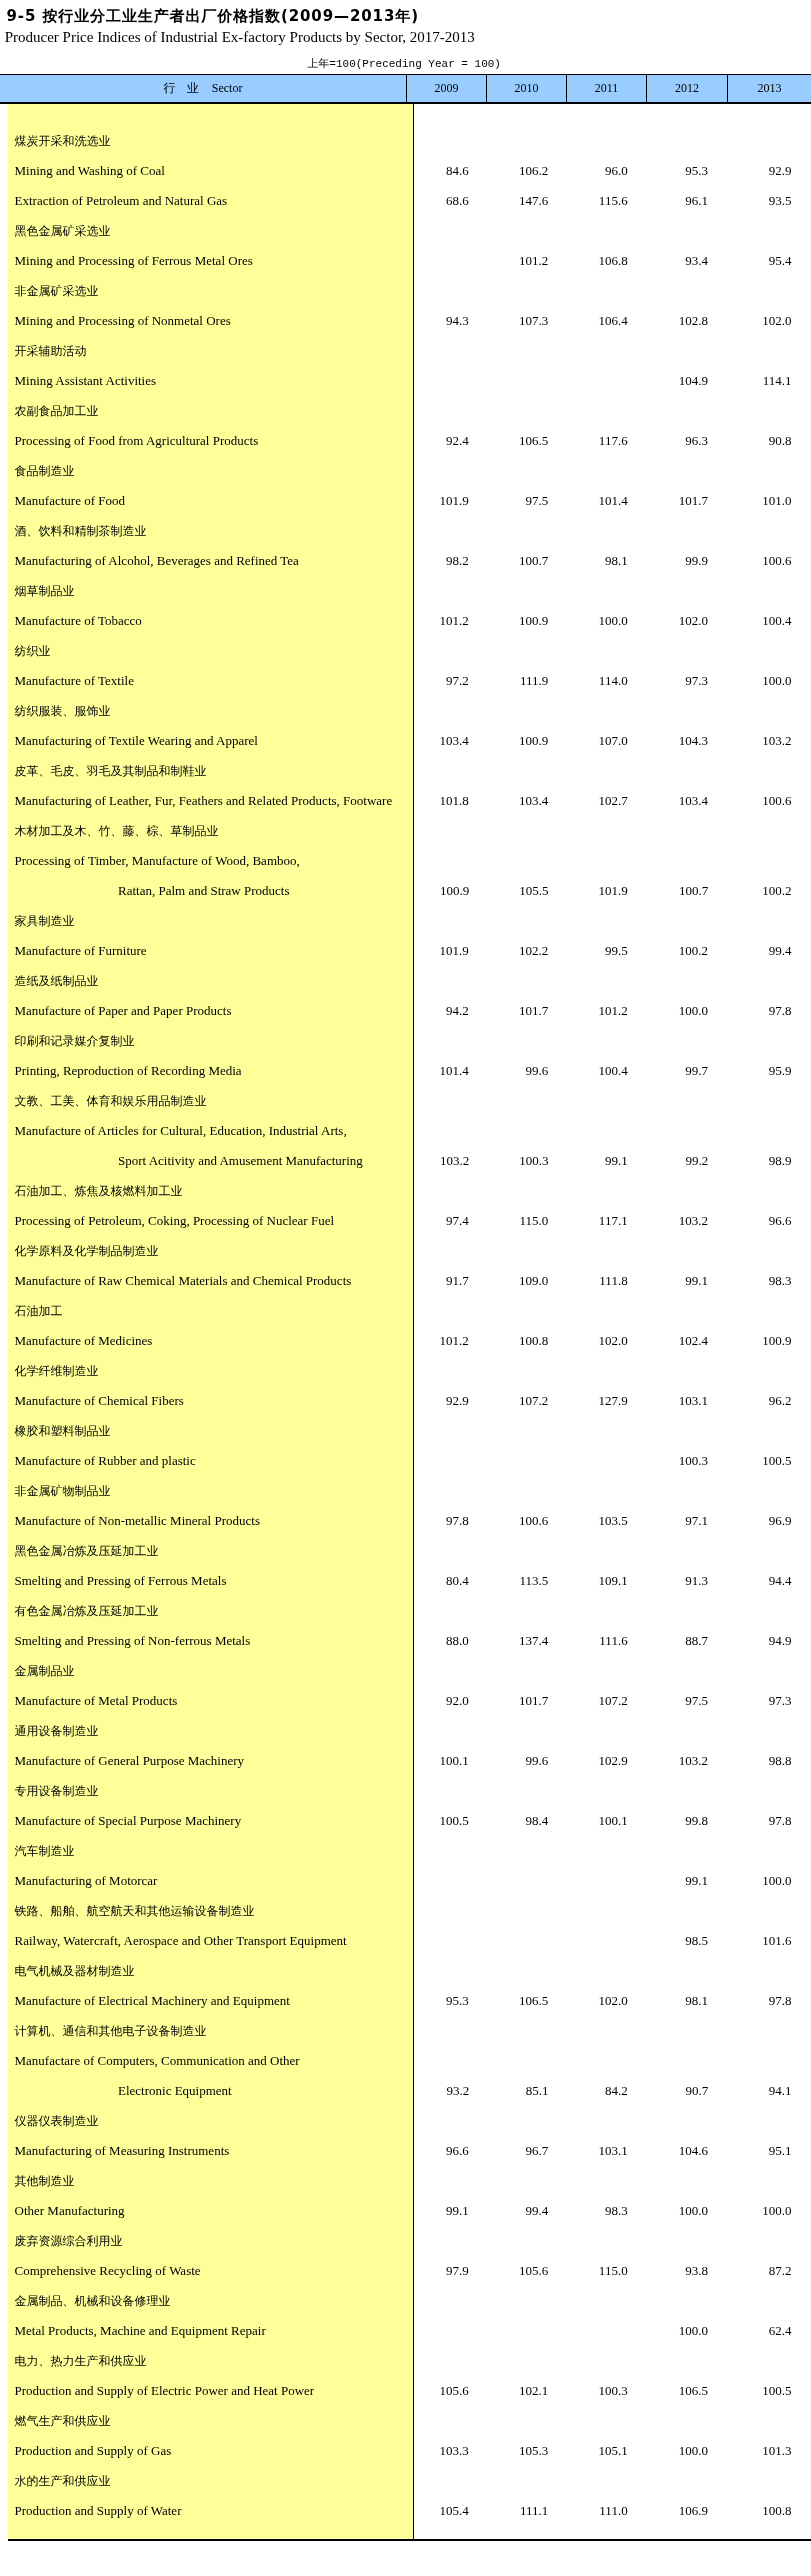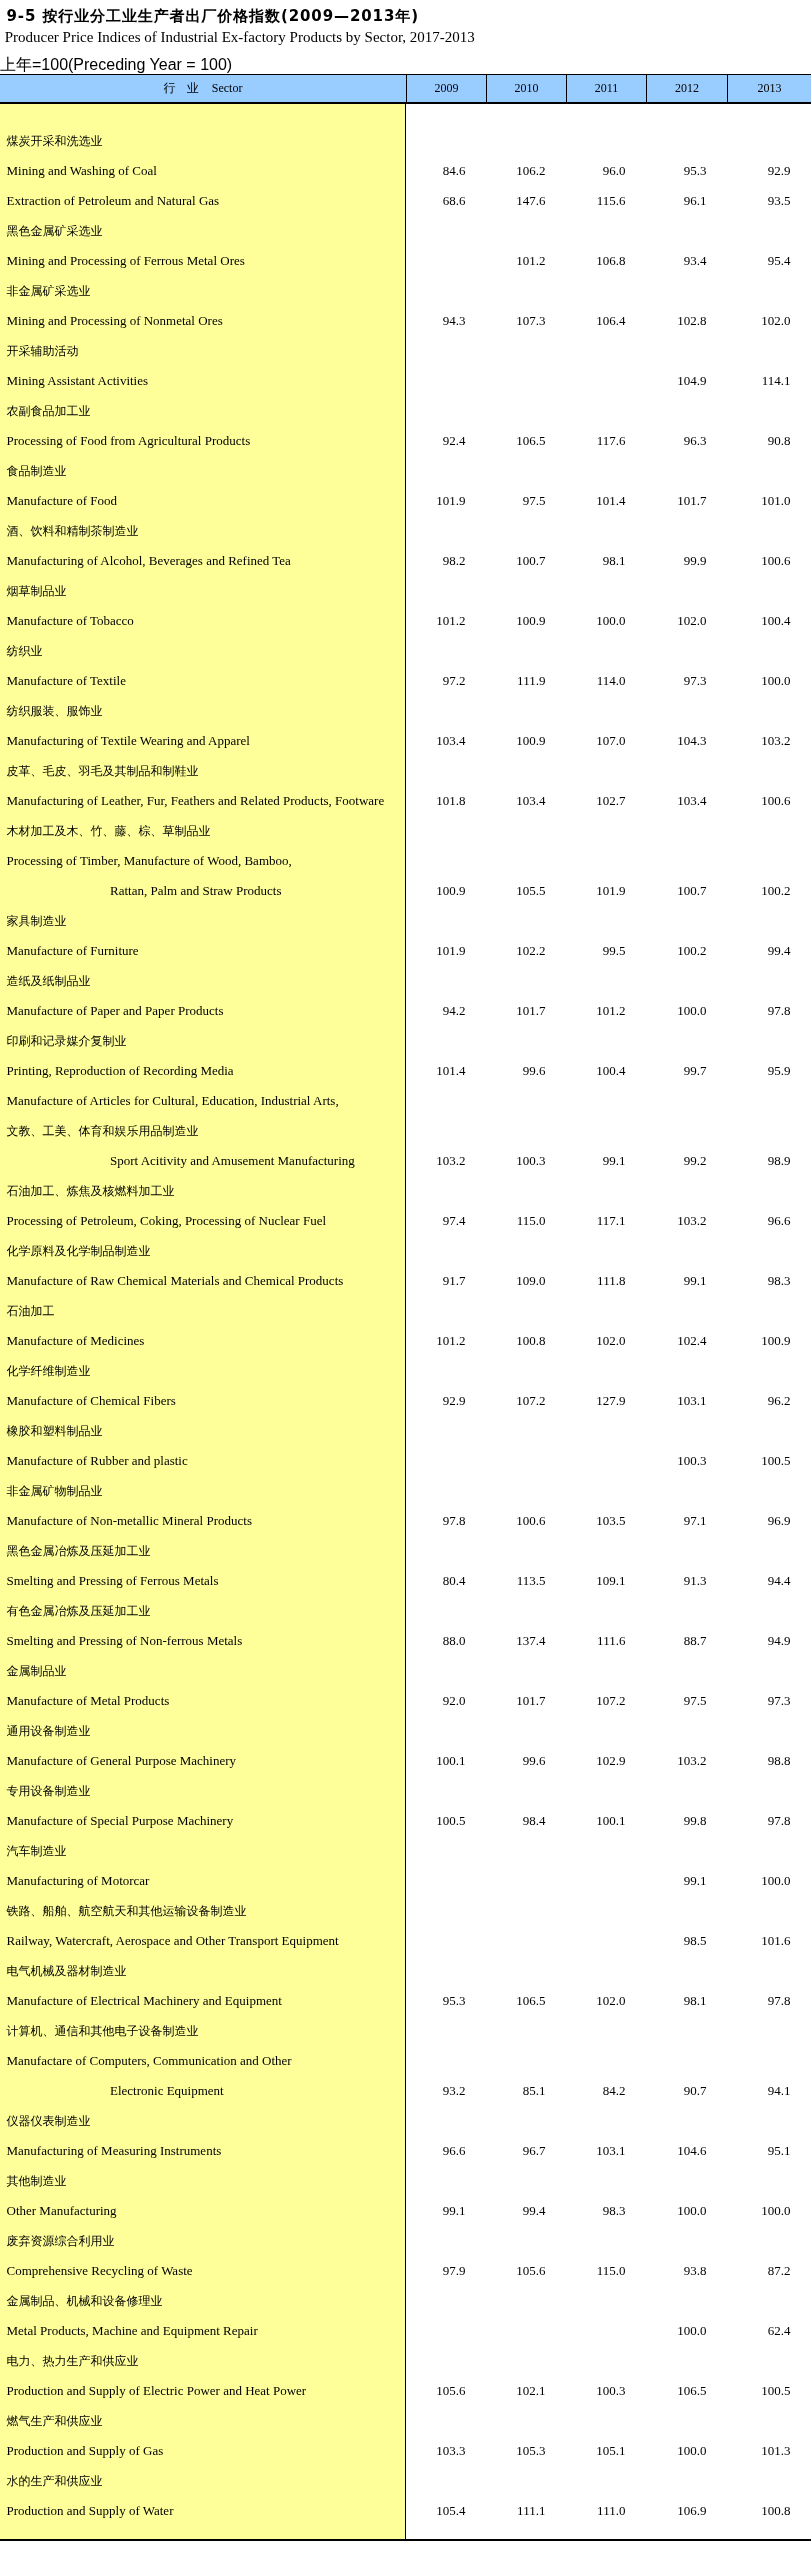--- a/index.html
+++ b/index.html
@@ -10,22 +10,22 @@
   .title-zh {
     font-family:"DejaVu Sans", sans-serif;
     font-weight:bold; font-size:15px; line-height:18.7px;
     padding:6.5px 0 0 6.5px; letter-spacing:0.9px; white-space:nowrap;
   }
   .title-en {
     font-family:"Liberation Serif", serif;
     font-size:15px; line-height:18.7px; padding:2.8px 0 0 4.7px; white-space:nowrap;
   }
   .unit-note {
-    font-family:Liberation Sans, sans-serif;
-    font-size:16px; line-height:13px; text-align:left;
+    font-family:Liberation Mono, monospace;
+    font-size:11px; line-height:13px; text-align:center;
     padding:11.2px 3.7px 2.8px 0;
   }
 
   .table { border-top:1.9px solid #000; }
 
   .thead {
     display:flex; background:#99CCFF; height:27px;
     border-bottom:2.8px solid #000; align-items:stretch;
   }
   .th { box-sizing:border-box; text-align:center; line-height:27px; font-size:12px; white-space:nowrap; overflow:hidden; }
@@ -39,20 +39,21 @@
   .th:nth-child(5) { width:81px; }
   .th:nth-child(6) { width:84px; }
 
   .tbody {
     background:linear-gradient(to right,
       #FFFF99 0px, #FFFF99 405px,
       #000000 405px, #000000 406px,
       #ffffff 406px, #ffffff 100%);
     border-bottom:2.8px solid #000;
     padding:22.4px 0 13px 0;
+    margin-left:8px;
   }
 
   .line { display:flex; height:30px; align-items:center; }
   .name {
     box-sizing:border-box; width:406px; padding-left:6.5px;
     white-space:nowrap; overflow:hidden;
   }
   .line.zh .name { font-family:"DejaVu Sans", sans-serif; font-size:12px; }
   .line.en .name { font-family:"Liberation Serif", serif; font-size:13px; }
   .line.cont .name { padding-left:110px; }
@@ -258,25 +259,25 @@
           <div class="name">印刷和记录媒介复制业</div>
         </div>
         <div class="line en">
           <div class="name">Printing, Reproduction of Recording Media</div>
           <div class="val">101.4</div>
           <div class="val">99.6</div>
           <div class="val">100.4</div>
           <div class="val">99.7</div>
           <div class="val">95.9</div>
         </div>
+        <div class="line zh">
+          <div class="name">文教、工美、体育和娱乐用品制造业</div>
+        </div>
         <div class="line en">
           <div class="name">Manufacture of Articles for Cultural, Education, Industrial Arts,</div>
-        </div>
-        <div class="line zh">
-          <div class="name">文教、工美、体育和娱乐用品制造业</div>
         </div>
         <div class="line en cont">
           <div class="name">Sport Acitivity and Amusement Manufacturing</div>
           <div class="val">103.2</div>
           <div class="val">100.3</div>
           <div class="val">99.1</div>
           <div class="val">99.2</div>
           <div class="val">98.9</div>
         </div>
         <div class="line zh">

